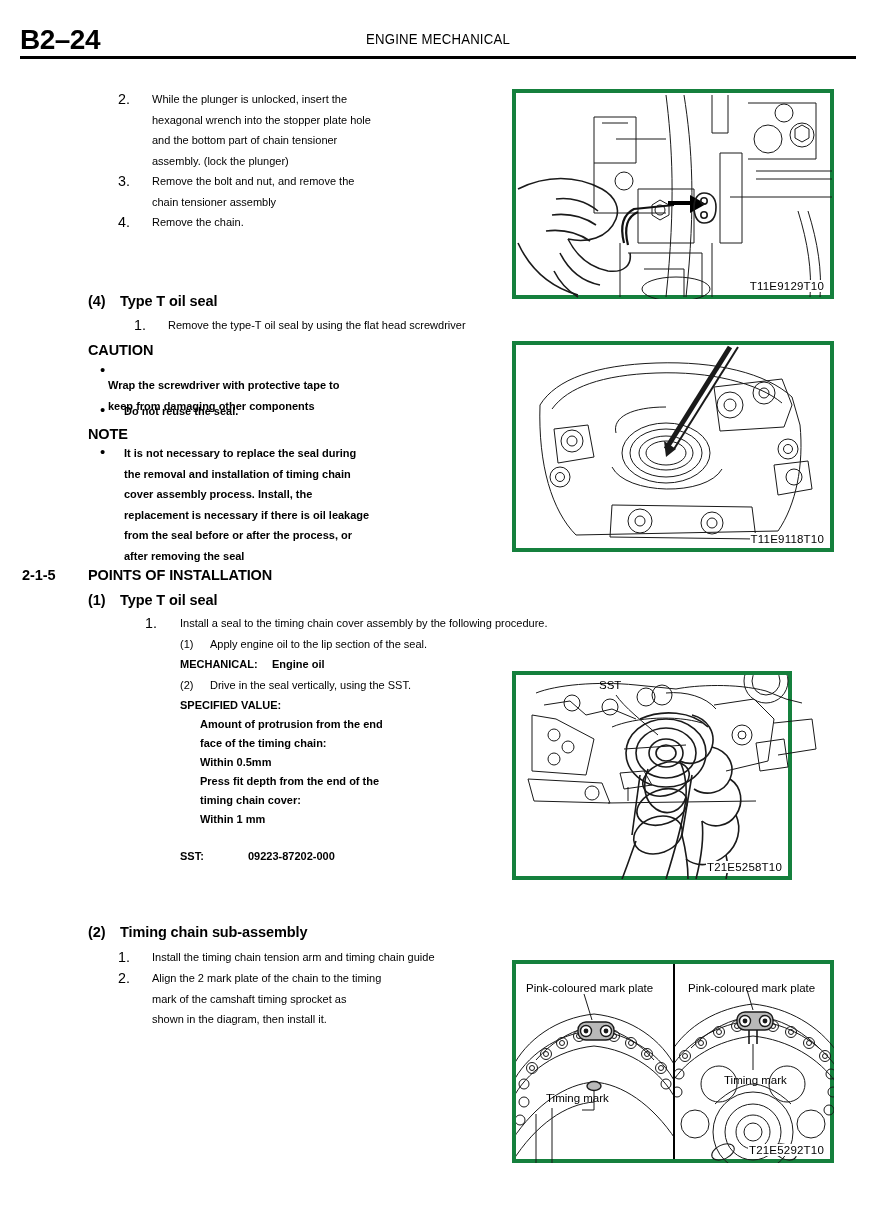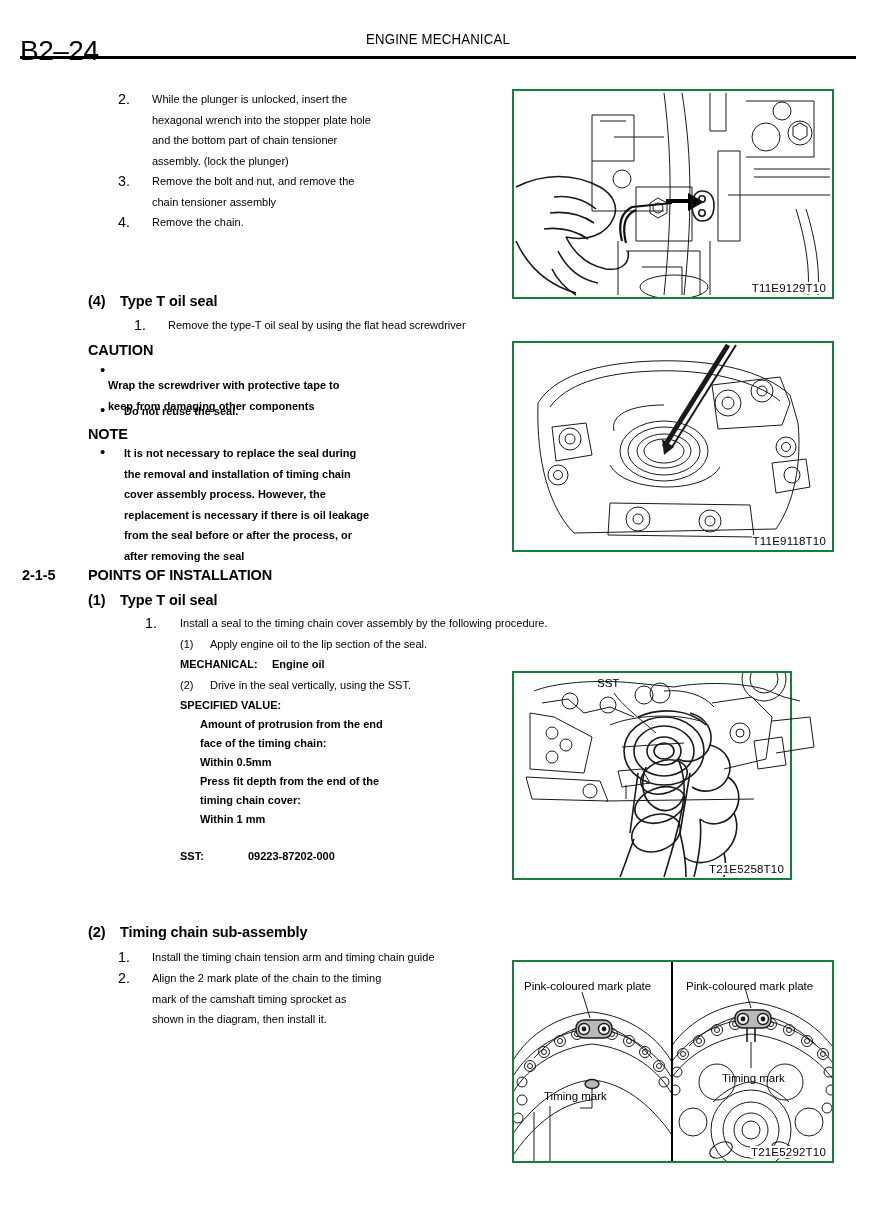--- a/index.html
+++ b/index.html
@@ -20,23 +20,23 @@
   
   .page-header {
     position: absolute;
     left: 0; top: 0;
     width: 876px;
     height: 62px;
   }
   .page-number {
     position: absolute;
     left: 20px;
-    top: 35px;
+    top: 24px;
     font-size: 28px;
-    font-weight: normal;
+    font-weight: bold;
     letter-spacing: -0.5px;
     font-family: "Liberation Sans", sans-serif;
     text-align: right;
   }
   .header-title {
     position: absolute;
     left: 0;
     top: 30px;
     width: 876px;
     text-align: center;
@@ -76,21 +76,21 @@
   }
   .bullet {
     position: absolute;
     font-size: 15px;
     line-height: 20.6px;
   }
 
   
   .figure {
     position: absolute;
-    border: 2px solid #15803d;
+    border: 4px solid #15803d;
     background: #fff;
     box-sizing: border-box;
   }
   .figure svg { display: block; }
   .fig-code {
     position: absolute;
     right: 5px;
     bottom: 3px;
     font-size: 11.5px;
     font-family: "Liberation Sans", sans-serif;
@@ -148,21 +148,21 @@
 <div class="bullet" style="left:100px; top:360px;">•</div>
 <div class="txt bold" style="left:108px; top:361px; width:380px;margin-top:14px;">Wrap the screwdriver with protective tape to
 keep from damaging other components</div>
 <div class="bullet" style="left:100px; top:400px;">•</div>
 <div class="txt bold" style="left:124px; top:401px; width:380px;">Do not reuse the seal.</div>
 
 <div class="heading-sm" style="left:88px; top:424px;">NOTE</div>
 <div class="bullet" style="left:100px; top:442px;">•</div>
 <div class="txt bold" style="left:124px; top:443px; width:385px;">It is not necessary to replace the seal during
 the removal and installation of timing chain
-cover assembly process. However, the
+cover assembly process. Install, the
 replacement is necessary if there is oil leakage
 from the seal before or after the process, or
 after removing the seal</div>
 
 <div class="heading-sm" style="left:22px; top:565px;">2-1-5</div>
 <div class="heading-sm" style="left:88px; top:565px;">POINTS OF INSTALLATION</div>
 
 <div class="heading-sm" style="left:88px; top:590px;">(1)</div>
 <div class="heading-sm" style="left:120px; top:590px;">Type T oil seal</div>
 

